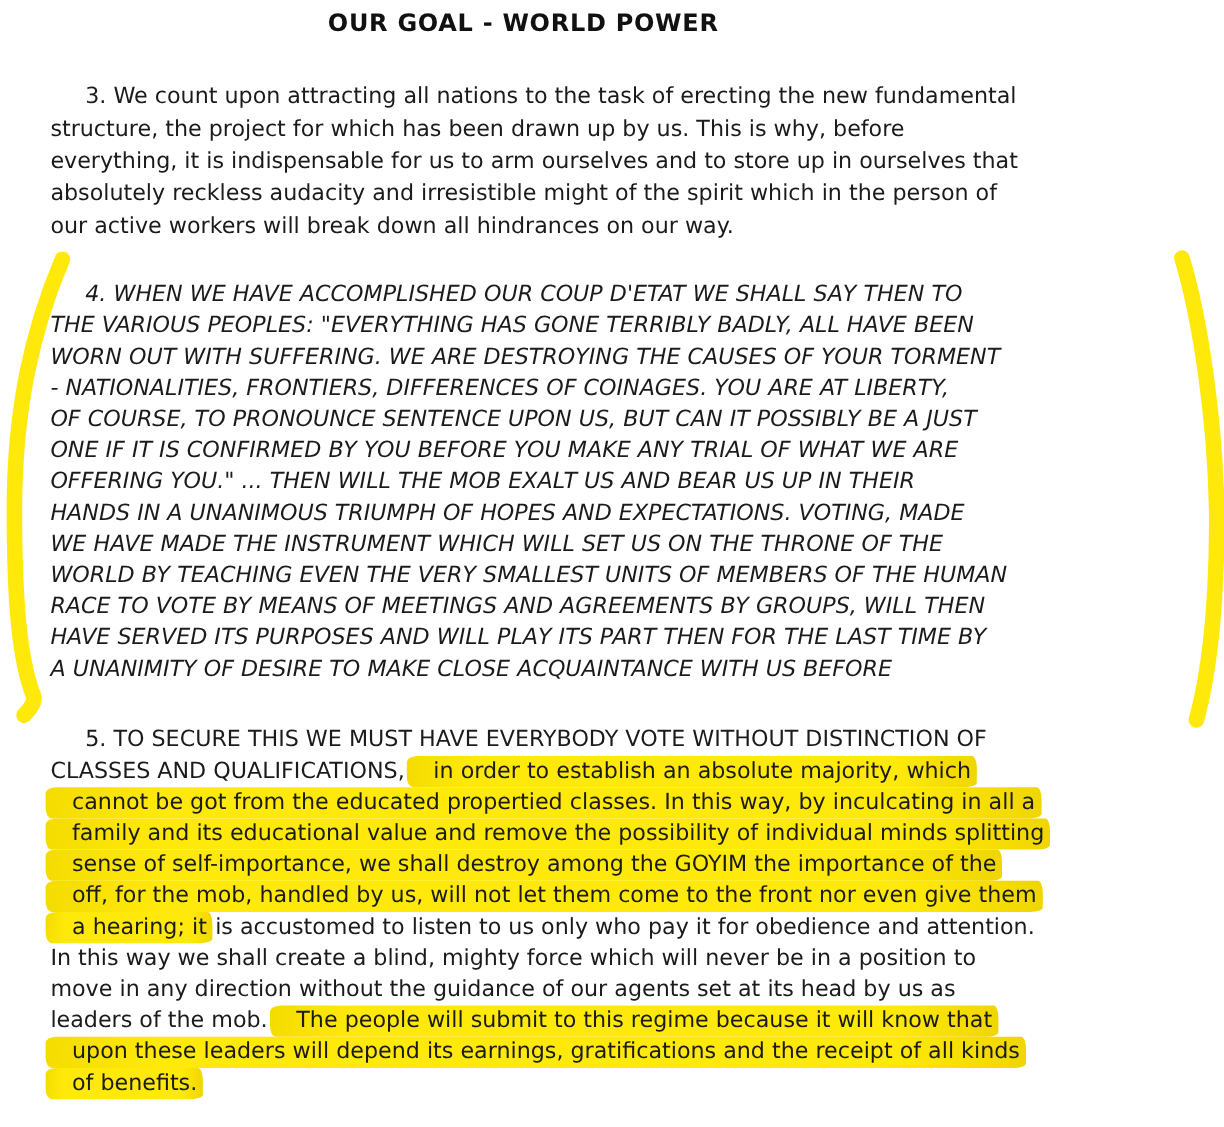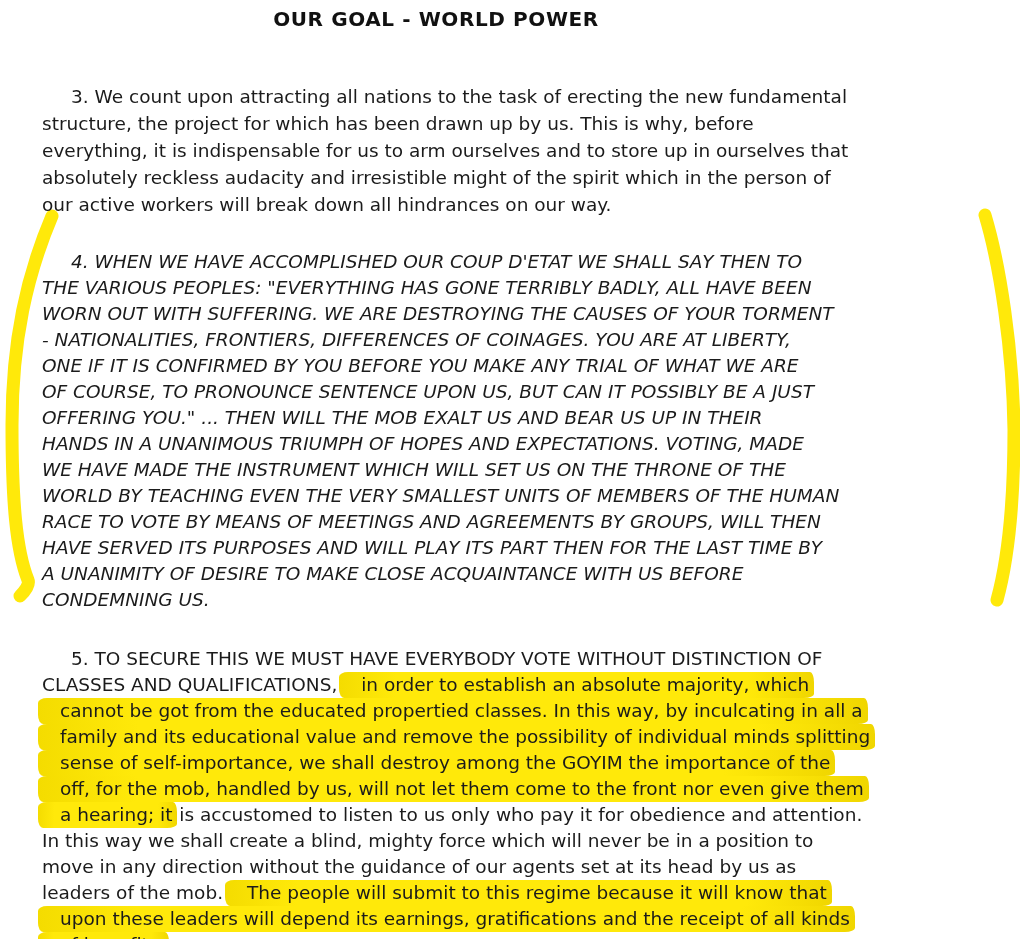--- a/index.html
+++ b/index.html
@@ -27,21 +27,21 @@
     font-weight: bold;
     letter-spacing: 0.6px;
     color: #111111;
   }
   .doc-body {
     position: relative;
     padding: 0 36px 0 42px;
     z-index: 2;
   }
   .para { margin: 0; }
-  .para.p3 { margin-top: 52px; }
+  .para.p3 { margin-top: 36px; }
   .para.p4 { margin-top: 31px; font-style: italic; }
   .para.p5 { margin-top: 33px; }
   .line {
     white-space: pre;
     font-size: 18.5px;
     line-height: 27px;
     height: 27px;
   }
   .p4 .line, .p5 .line {
     line-height: 26px;
@@ -83,30 +83,29 @@
         <div class="line"><span>structure, the project for which has been drawn up by us. This is why, before</span></div>
         <div class="line"><span>everything, it is indispensable for us to arm ourselves and to store up in ourselves that</span></div>
         <div class="line"><span>absolutely reckless audacity and irresistible might of the spirit which in the person of</span></div>
         <div class="line"><span>our active workers will break down all hindrances on our way.</span></div>
       </div>
       <div class="para p4">
         <div class="line indent"><span>4. WHEN WE HAVE ACCOMPLISHED OUR COUP D'ETAT WE SHALL SAY THEN TO</span></div>
         <div class="line"><span>THE VARIOUS PEOPLES: "EVERYTHING HAS GONE TERRIBLY BADLY, ALL HAVE BEEN</span></div>
         <div class="line"><span>WORN OUT WITH SUFFERING. WE ARE DESTROYING THE CAUSES OF YOUR TORMENT</span></div>
         <div class="line"><span>- NATIONALITIES, FRONTIERS, DIFFERENCES OF COINAGES. YOU ARE AT LIBERTY,</span></div>
+        <div class="line"><span>OF COURSE, TO PRONOUNCE SENTENCE UPON US, BUT CAN IT POSSIBLY BE A JUST</span></div>
         <div class="line"><span>ONE IF IT IS CONFIRMED BY YOU BEFORE YOU MAKE ANY TRIAL OF WHAT WE ARE</span></div>
-        <div class="line"><span>OF COURSE, TO PRONOUNCE SENTENCE UPON US, BUT CAN IT POSSIBLY BE A JUST</span></div>
         <div class="line"><span>OFFERING YOU." ... THEN WILL THE MOB EXALT US AND BEAR US UP IN THEIR</span></div>
         <div class="line"><span>HANDS IN A UNANIMOUS TRIUMPH OF HOPES AND EXPECTATIONS. VOTING, MADE</span></div>
         <div class="line"><span>WE HAVE MADE THE INSTRUMENT WHICH WILL SET US ON THE THRONE OF THE</span></div>
         <div class="line"><span>WORLD BY TEACHING EVEN THE VERY SMALLEST UNITS OF MEMBERS OF THE HUMAN</span></div>
         <div class="line"><span>RACE TO VOTE BY MEANS OF MEETINGS AND AGREEMENTS BY GROUPS, WILL THEN</span></div>
         <div class="line"><span>HAVE SERVED ITS PURPOSES AND WILL PLAY ITS PART THEN FOR THE LAST TIME BY</span></div>
         <div class="line"><span>A UNANIMITY OF DESIRE TO MAKE CLOSE ACQUAINTANCE WITH US BEFORE</span></div>
-        <div class="line"><span>CONDEMNING US.</span></div>
       </div>
       <div class="para p5">
         <div class="line indent"><span>5. TO SECURE THIS WE MUST HAVE EVERYBODY VOTE WITHOUT DISTINCTION OF</span></div>
         <div class="line"><span>CLASSES AND QUALIFICATIONS, </span><span class="hl">in order to establish an absolute majority, which</span></div>
         <div class="line"><span class="hl">cannot be got from the educated propertied classes. In this way, by inculcating in all a</span></div>
         <div class="line"><span class="hl">family and its educational value and remove the possibility of individual minds splitting</span></div>
         <div class="line"><span class="hl">sense of self-importance, we shall destroy among the GOYIM the importance of the</span></div>
         <div class="line"><span class="hl">off, for the mob, handled by us, will not let them come to the front nor even give them</span></div>
         <div class="line"><span class="hl">a hearing; it</span><span> is accustomed to listen to us only who pay it for obedience and attention.</span></div>
         <div class="line"><span>In this way we shall create a blind, mighty force which will never be in a position to</span></div>

